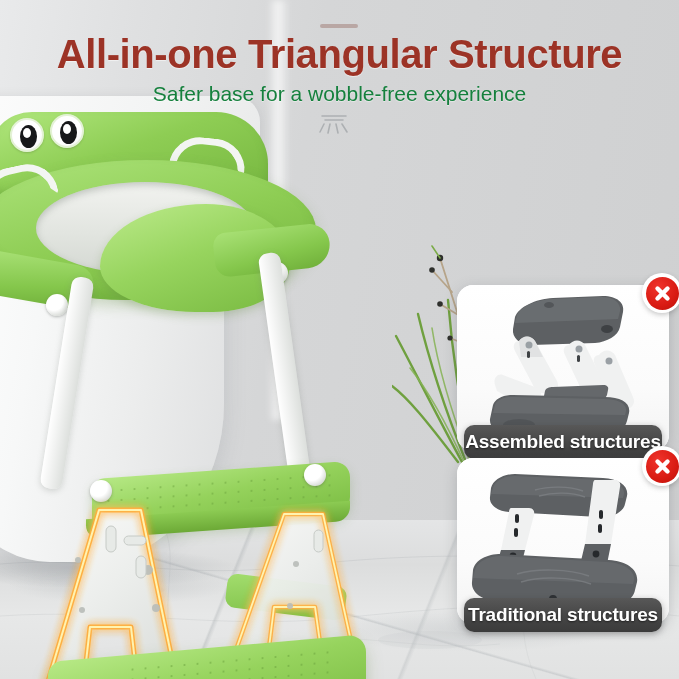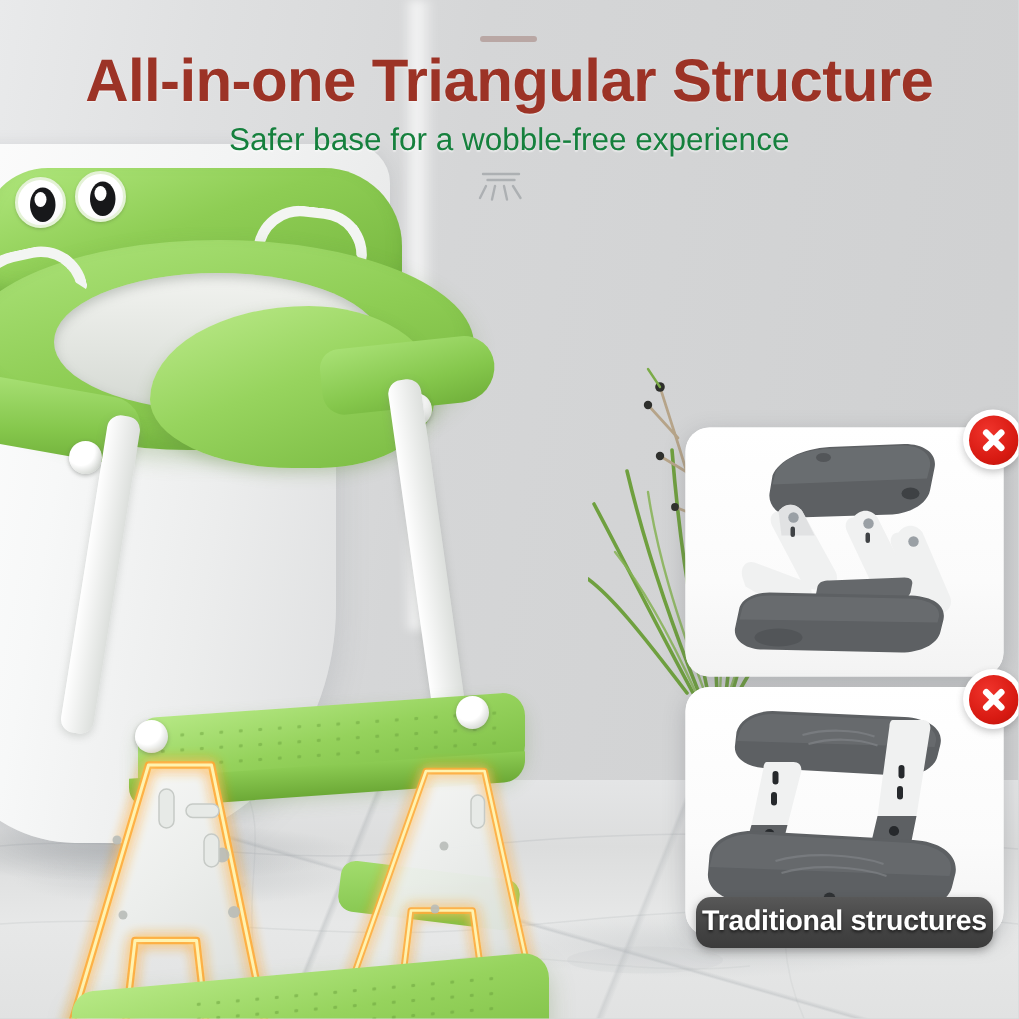--- a/index.html
+++ b/index.html
@@ -498,20 +498,21 @@
     <div class="x-badge">
       <span class="disc">
         <svg width="19" height="19" viewBox="0 0 19 19">
           <g stroke="#ffffff" stroke-width="4.4" stroke-linecap="round">
             <line x1="4.5" y1="4.5" x2="14.5" y2="14.5"></line>
             <line x1="14.5" y1="4.5" x2="4.5" y2="14.5"></line>
           </g>
         </svg>
       </span>
     </div>
+    <div class="inset-label">Assembled structures</div>
   </div>
 
   <div class="inset inset-2">
     <div class="inset-photo">
       <svg class="drawing" viewBox="0 0 212 166">
 
         <g>
           <path class="dk" d="M34 30 C 36 22, 46 16, 58 16 L 146 20 C 162 21, 172 28, 170 38 L 168 46 C 166 55, 154 60, 142 59 L 52 54 C 40 53, 32 47, 33 39 Z"></path>
           <path class="dk2" d="M36 30 C 38 23, 47 18, 58 18 L 144 22 C 158 23, 168 28, 167 36 L 166 40 L 34 36 Z" opacity=".6"></path>
           <g fill="none" stroke="#7d8084" stroke-width="1.4" opacity=".8">

